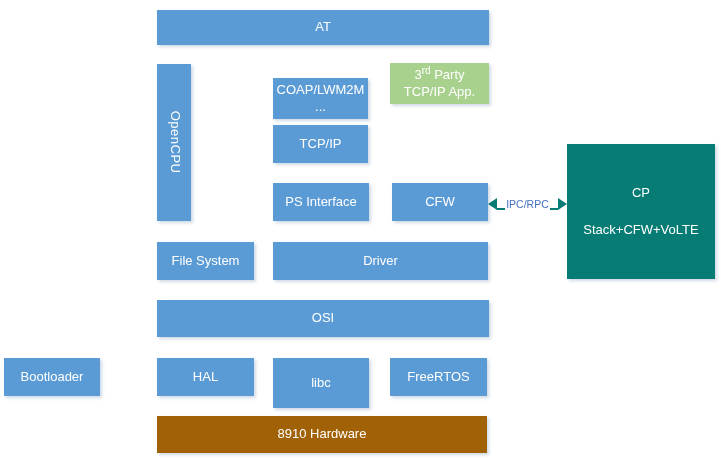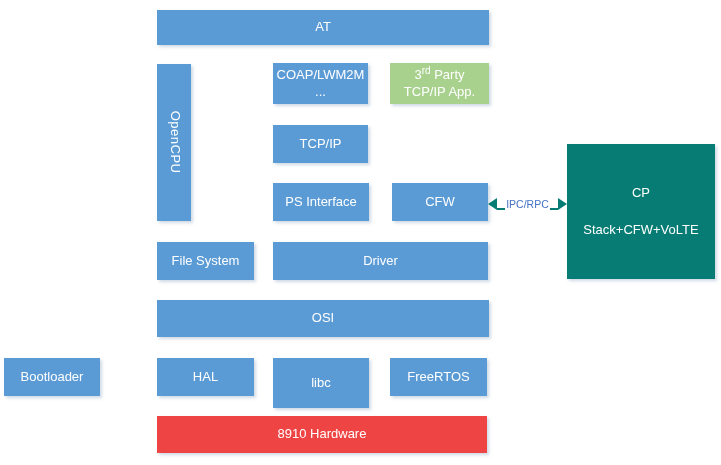--- a/index.html
+++ b/index.html
@@ -17,21 +17,21 @@
     color:#ffffff;
     font-size:13px;
     text-align:center;
     box-shadow:2px 2px 3px rgba(150,170,195,0.45);
     line-height:1.25;
     box-sizing:border-box;
   }
   .blue{background:#5b9bd5;}
   .green{background:#a9d18e;}
   .teal{background:#077c74;}
-  .orange{background:#ef4444;}
+  .orange{background:#a16207;}
   .vtext{
     transform:rotate(90deg);
     white-space:nowrap;
     letter-spacing:0.5px;
   }
   sup.sup{font-size:10px;vertical-align:super;line-height:0;}
   .cp-gap{height:20px;}
   
   .connector{
     position:absolute;
@@ -64,21 +64,21 @@
 <div id="canvas">
 
   <div class="block blue" style="left:157px;top:10px;width:332px;height:35px">
     <span>AT</span>
   </div>
 
   <div class="block blue" style="left:157px;top:64px;width:34px;height:157px">
     <span class="vtext">OpenCPU</span>
   </div>
 
-  <div class="block blue" style="left:273px;top:63px;width:95px;height:41px">
+  <div class="block blue" style="left:273px;top:78px;width:95px;height:41px">
     <span>COAP/LWM2M</span>
     <span>...</span>
   </div>
 
   <div class="block green" style="left:390px;top:63px;width:99px;height:41px">
     <span><span>3</span><sup class="sup">rd</sup><span> Party</span></span>
     <span>TCP/IP App.</span>
   </div>
 
   <div class="block blue" style="left:273px;top:125px;width:95px;height:38px">

